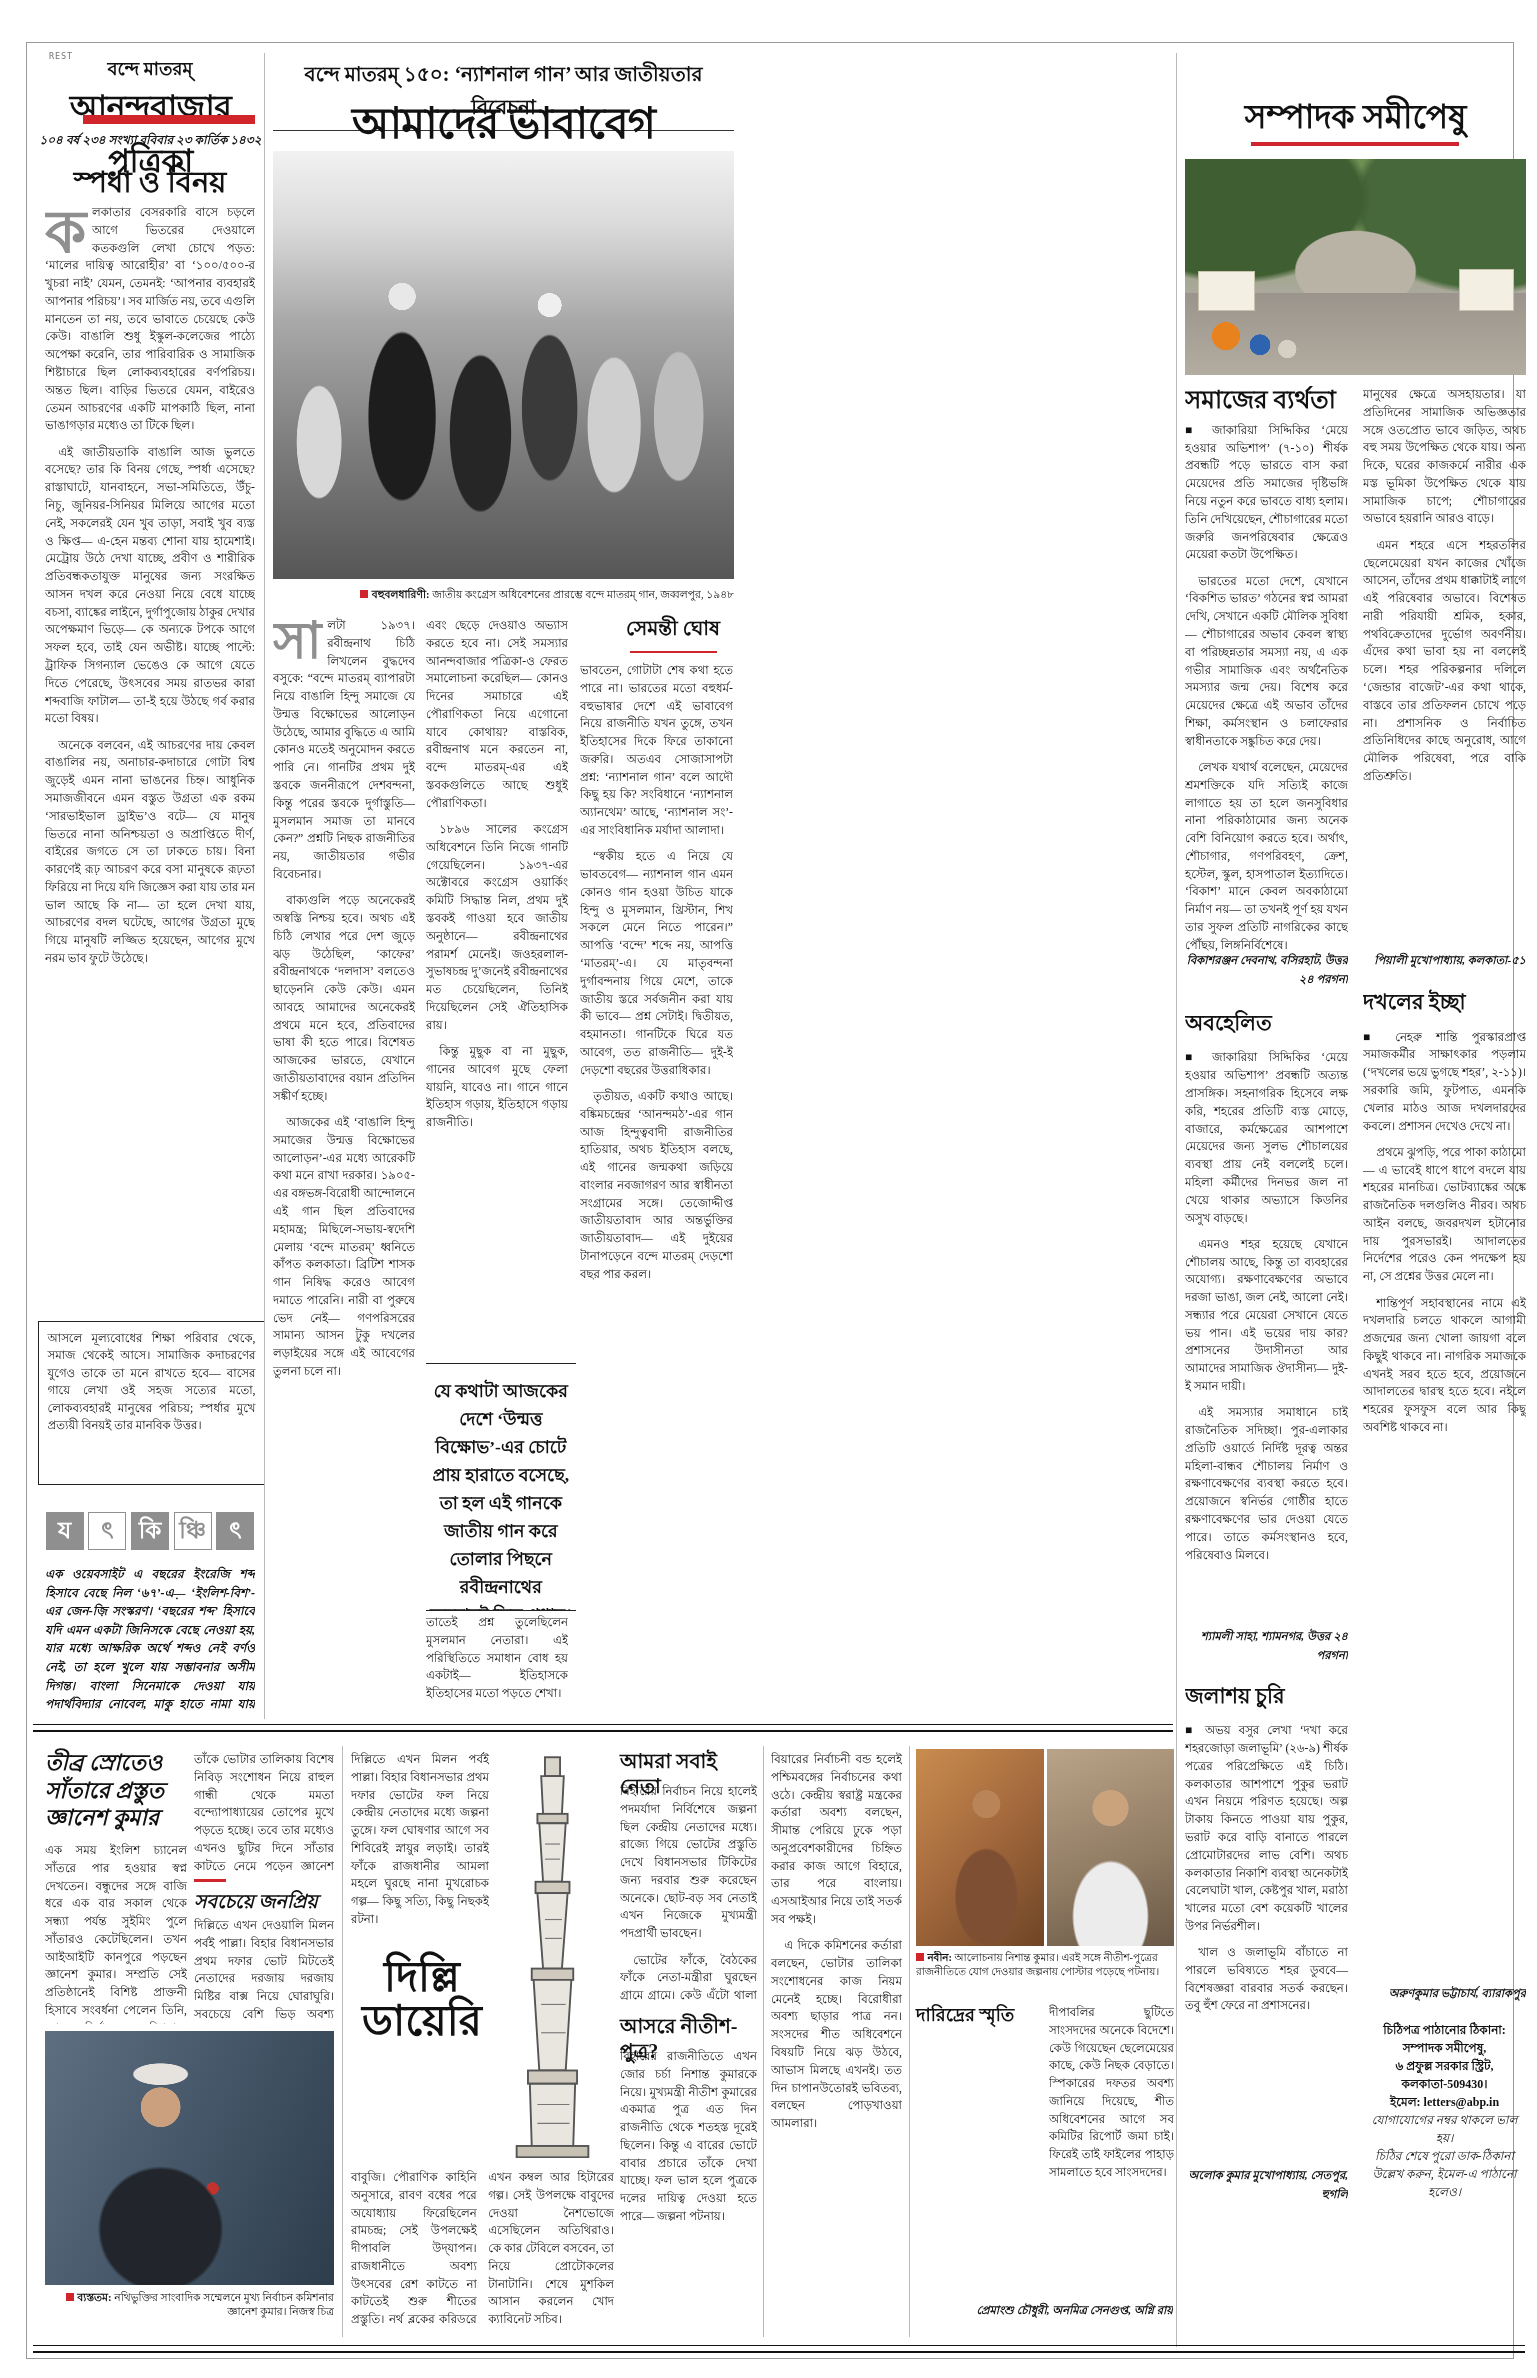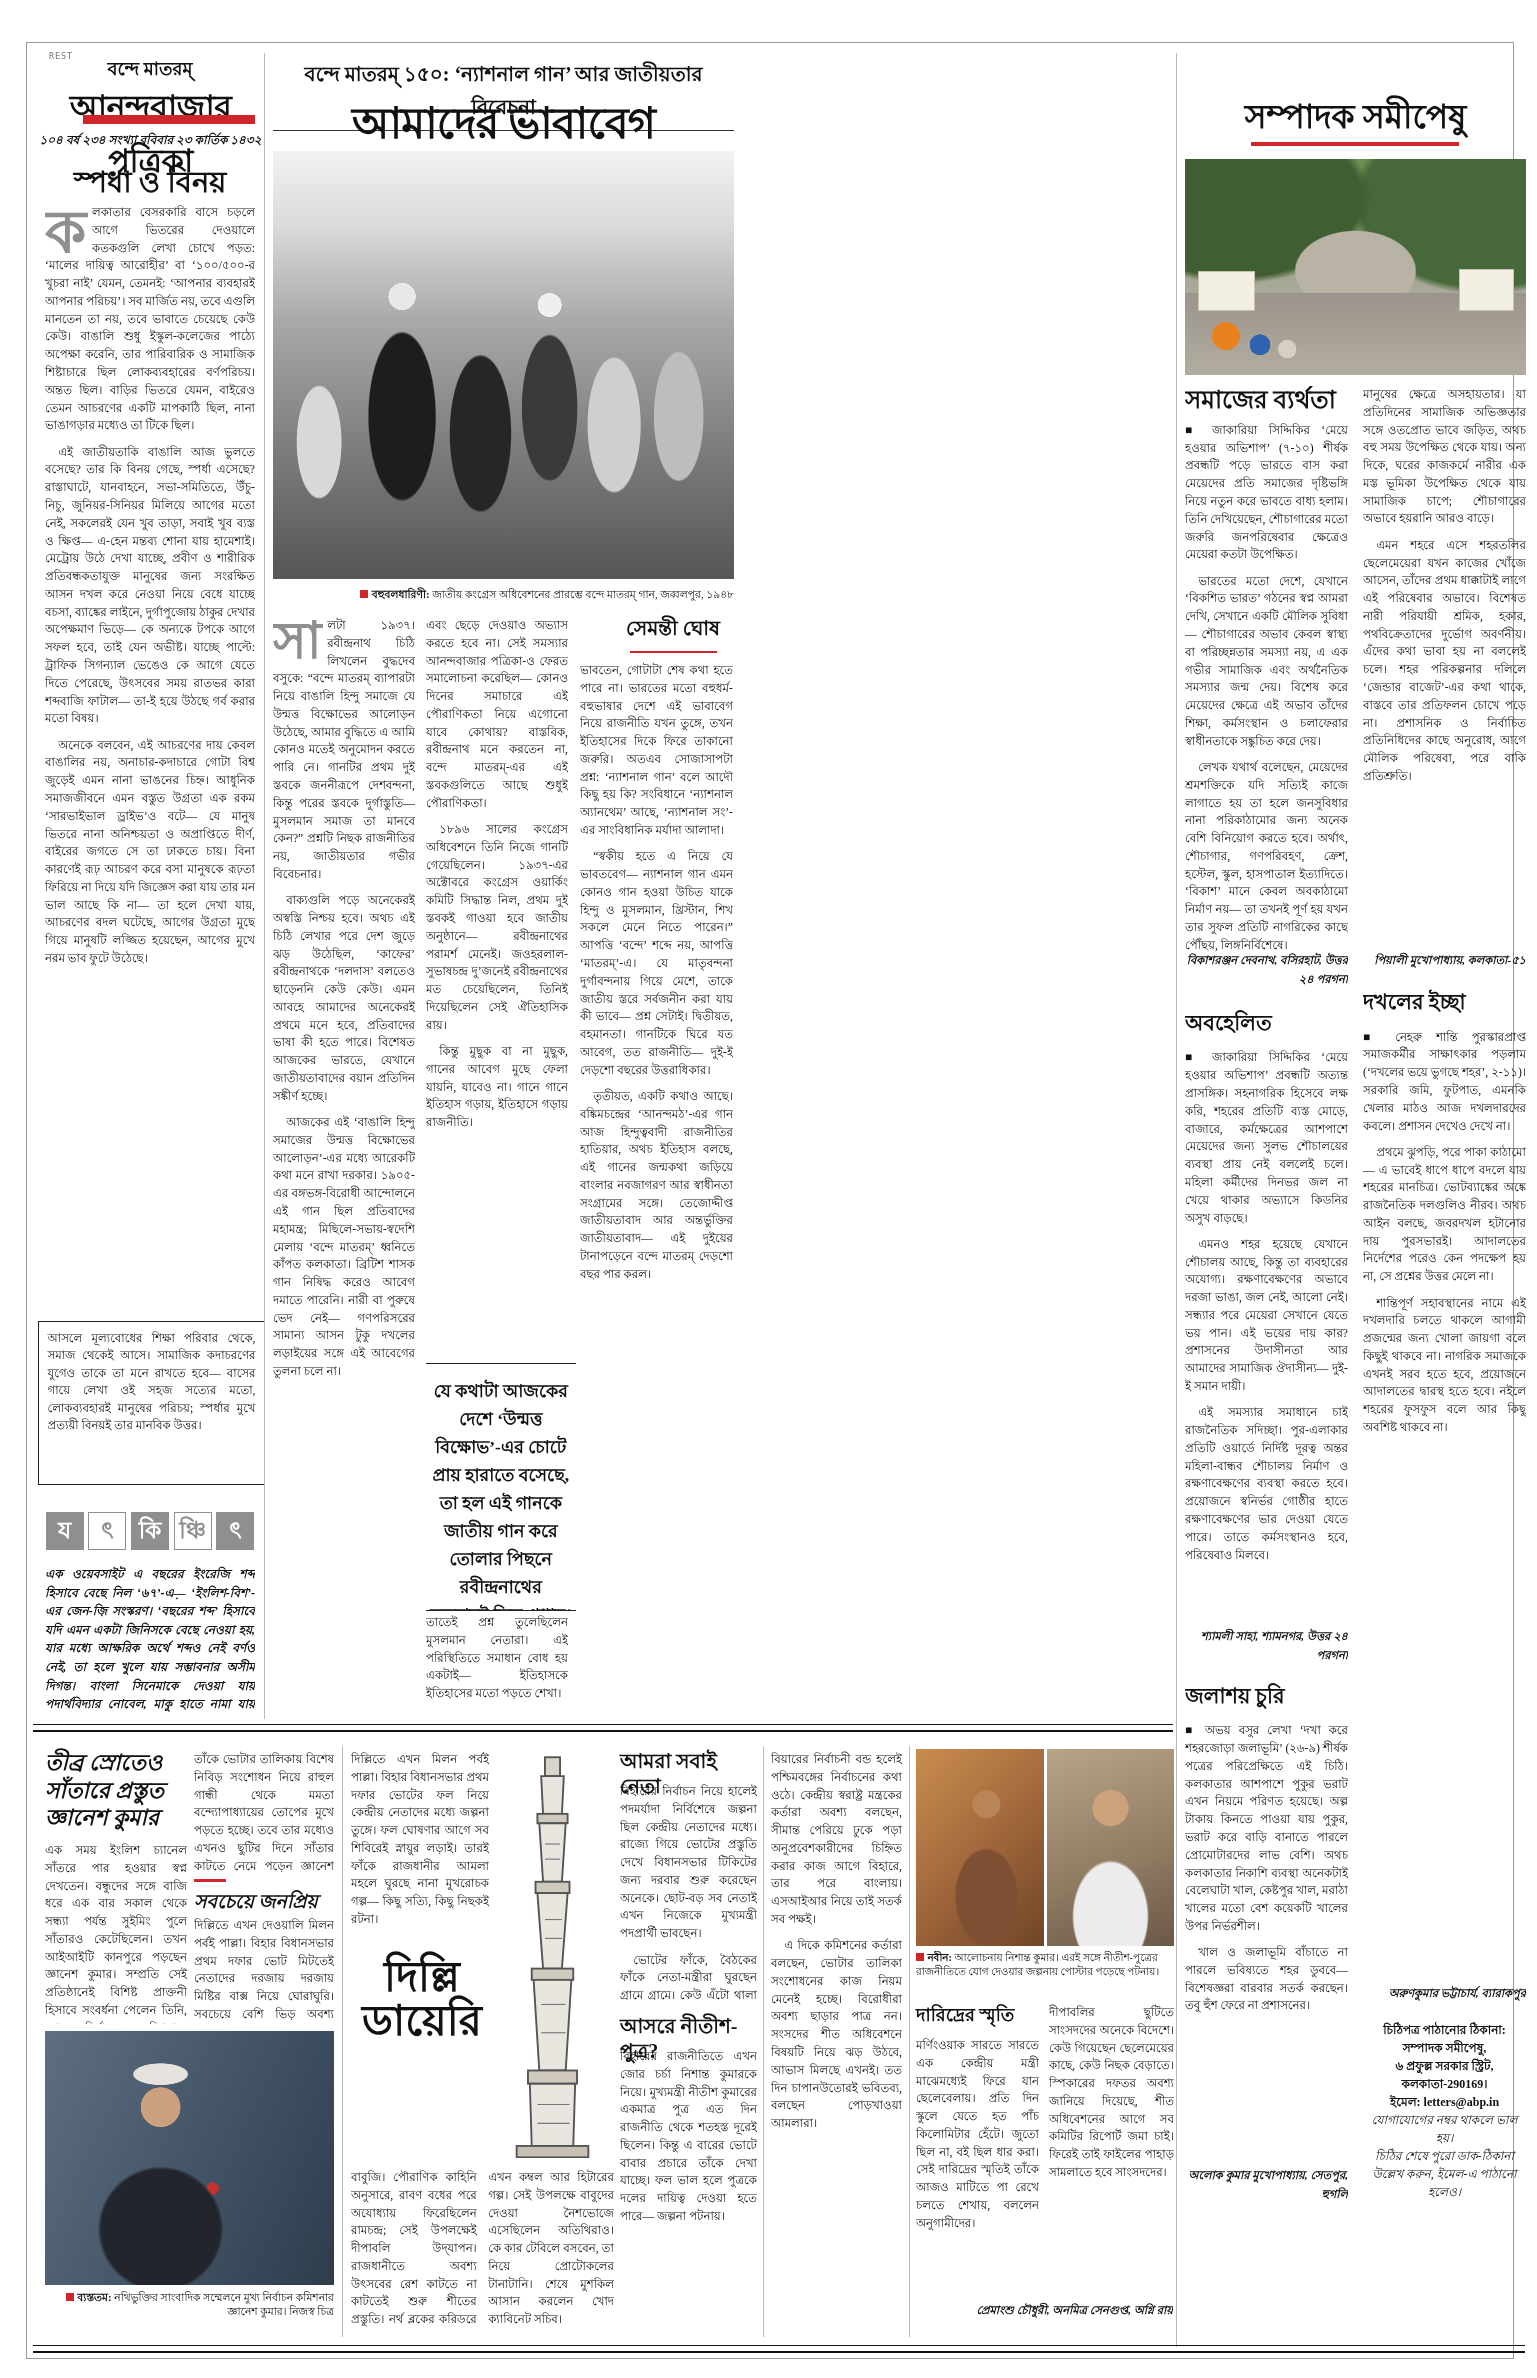--- a/index.html
+++ b/index.html
@@ -188,21 +188,21 @@
     <div class="p" style="margin-top:7.6px;height:956px;">
       <p class="noind">■ নেহরু শান্তি পুরস্কারপ্রাপ্ত সমাজকর্মীর সাক্ষাৎকার পড়লাম (‘দখলের ভয়ে ভুগছে শহর’, ২-১১)। সরকারি জমি, ফুটপাত, এমনকি খেলার মাঠও আজ দখলদারদের কবলে। প্রশাসন দেখেও দেখে না।</p>
       <p>প্রথমে ঝুপড়ি, পরে পাকা কাঠামো— এ ভাবেই ধাপে ধাপে বদলে যায় শহরের মানচিত্র। ভোটব্যাঙ্কের অঙ্কে রাজনৈতিক দলগুলিও নীরব। অথচ আইন বলছে, জবরদখল হটানোর দায় পুরসভারই। আদালতের নির্দেশের পরেও কেন পদক্ষেপ হয় না, সে প্রশ্নের উত্তর মেলে না।</p>
       <p>শান্তিপূর্ণ সহাবস্থানের নামে এই দখলদারি চলতে থাকলে আগামী প্রজন্মের জন্য খোলা জায়গা বলে কিছুই থাকবে না। নাগরিক সমাজকে এখনই সরব হতে হবে, প্রয়োজনে আদালতের দ্বারস্থ হতে হবে। নইলে শহরের ফুসফুস বলে আর কিছু অবশিষ্ট থাকবে না।</p>
     </div>
     <div class="sig">অরুণকুমার ভট্টাচার্য, ব্যারাকপুর</div>
     <div class="foot" style="margin-top:17px;height:199px;">
       <div class="b">চিঠিপত্র পাঠানোর ঠিকানা:</div>
       <div class="b">সম্পাদক সমীপেষু,</div>
       <div class="b">৬ প্রফুল্ল সরকার স্ট্রিট,</div>
-      <div class="b">কলকাতা-290169।</div>
+      <div class="b">কলকাতা-509430।</div>
       <div class="b">ইমেল: letters@abp.in</div>
       <div class="i">যোগাযোগের নম্বর থাকলে ভাল হয়।</div>
       <div class="i">চিঠির শেষে পুরো ডাক-ঠিকানা উল্লেখ করুন, ইমেল-এ পাঠানো হলেও।</div>
     </div>
   </div>
 
   <div class="abs drule" style="left:33px;top:1724px;width:1140px;"></div>
   <div class="abs drule" style="left:33px;top:2345px;width:1492px;"></div>
 
   <div class="abs vrule" style="left:342px;top:1746px;height:591px;"></div>
@@ -299,23 +299,20 @@
   <div class="abs photo" style="left:1047px;top:1749px;width:127px;height:197px;
        background:
          radial-gradient(circle 24.6px at 50% 30%, #caa27c 72%, rgba(0,0,0,0) 75%),
          radial-gradient(ellipse 52px 76px at 50% 85%, #ececec 70%, rgba(0,0,0,0) 74%),
          linear-gradient(160deg,#b9a489 0%,#8f7a62 60%,#6a5947 100%);"></div>
   <div class="abs capbar" style="left:916px;top:1951px;width:257px;height:44px;">
     <span class="sq"></span><b>নবীন:</b><span> আলোচনায় নিশান্ত কুমার। এরই সঙ্গে নীতীশ-পুত্রের রাজনীতিতে যোগ দেওয়ার জল্পনায় পোস্টার পড়েছে পটনায়।</span>
   </div>
 
   <div class="abs bb-h" style="left:916px;top:2004px;width:123px;font-size:18px;">দারিদ্রের স্মৃতি</div>
-  <div class="abs p" style="left:916px;top:2037px;width:123px;height:301px;">
-    <p class="noind">মর্ণিংওয়াক সারতে সারতে এক কেন্দ্রীয় মন্ত্রী মাঝেমধ্যেই ফিরে যান ছেলেবেলায়। প্রতি দিন স্কুলে যেতে হত পাঁচ কিলোমিটার হেঁটে। জুতো ছিল না, বই ছিল ধার করা। সেই দারিদ্রের স্মৃতিই তাঁকে আজও মাটিতে পা রেখে চলতে শেখায়, বললেন অনুগামীদের।</p>
-  </div>
 
   <div class="abs p" style="left:1049px;top:2004px;width:125px;height:284px;">
     <p class="noind">দীপাবলির ছুটিতে সাংসদদের অনেকে বিদেশে। কেউ গিয়েছেন ছেলেমেয়ের কাছে, কেউ নিছক বেড়াতে। স্পিকারের দফতর অবশ্য জানিয়ে দিয়েছে, শীত অধিবেশনের আগে সব কমিটির রিপোর্ট জমা চাই। ফিরেই তাই ফাইলের পাহাড় সামলাতে হবে সাংসদদের।</p>
   </div>
   <div class="abs sig" style="left:965px;top:2302px;width:208px;">প্রেমাংশু চৌধুরী, অনমিত্র সেনগুপ্ত, অগ্নি রায়</div>
 
 </div>
 
 
 </body></html>

